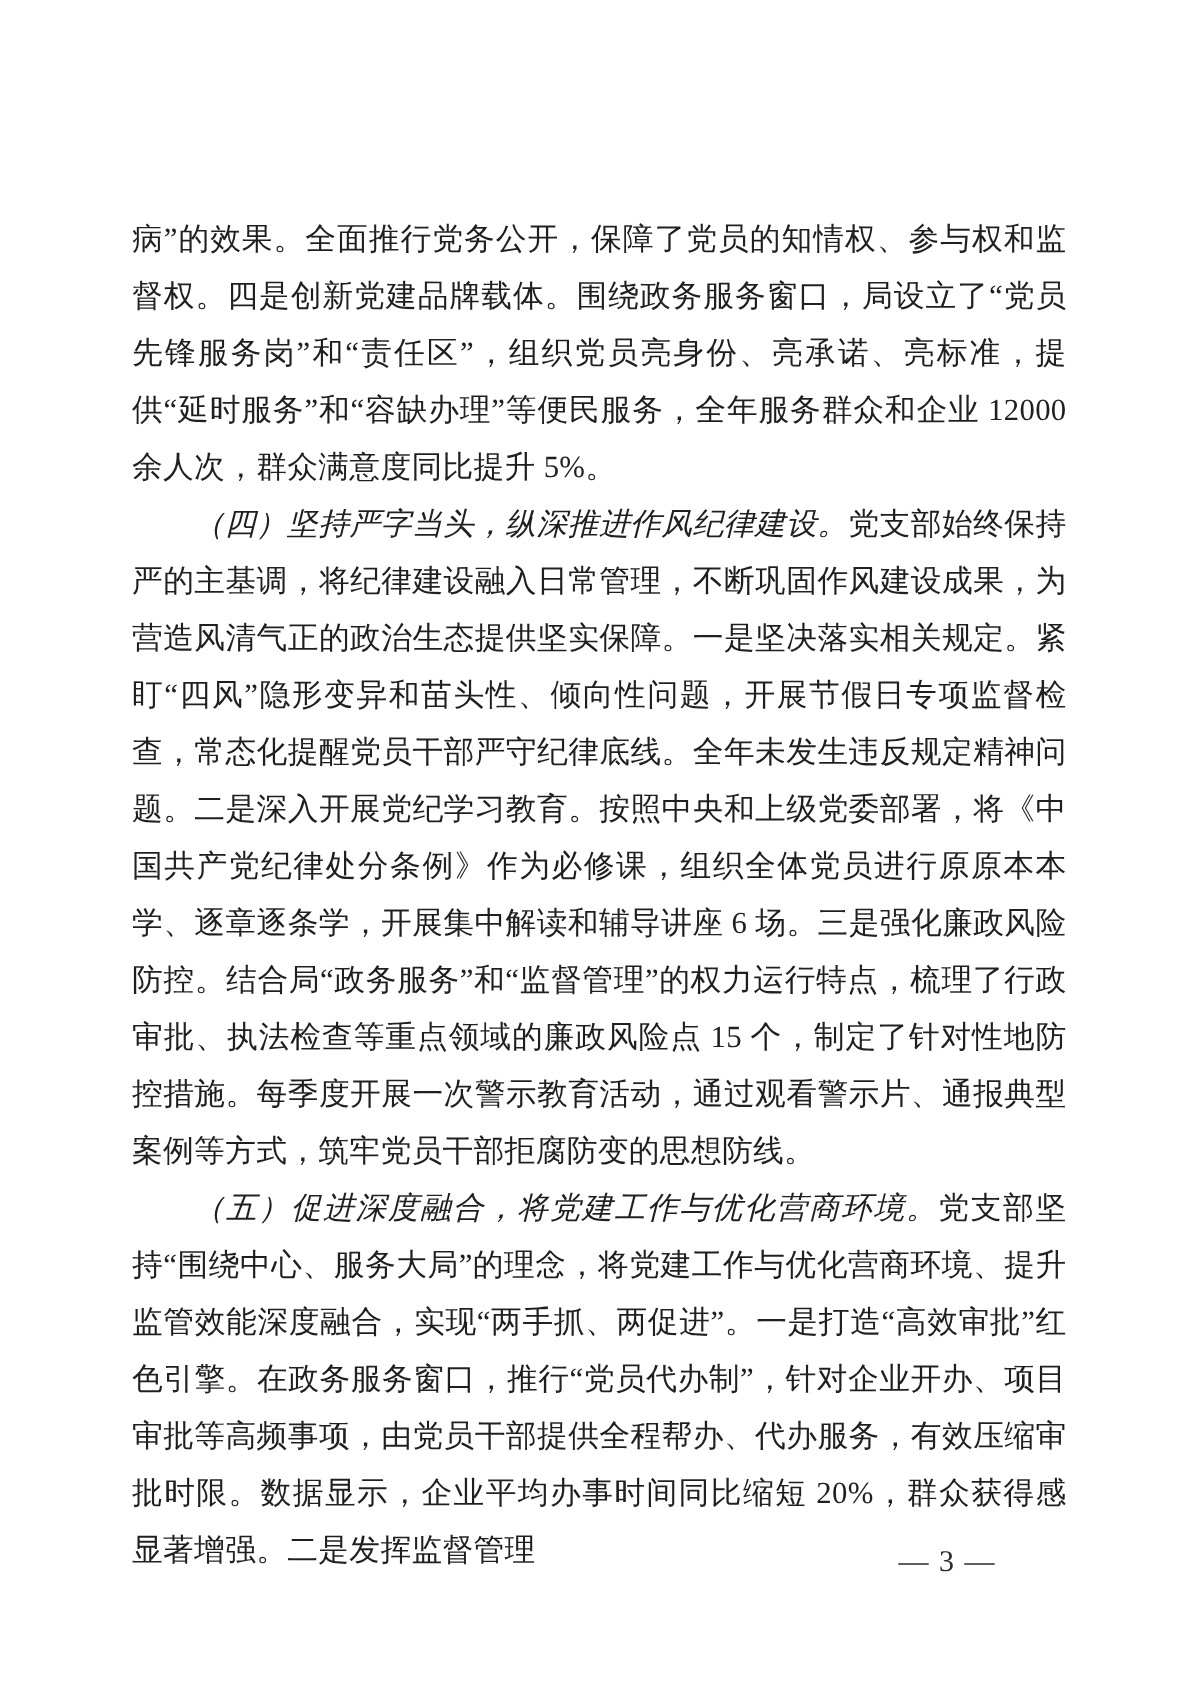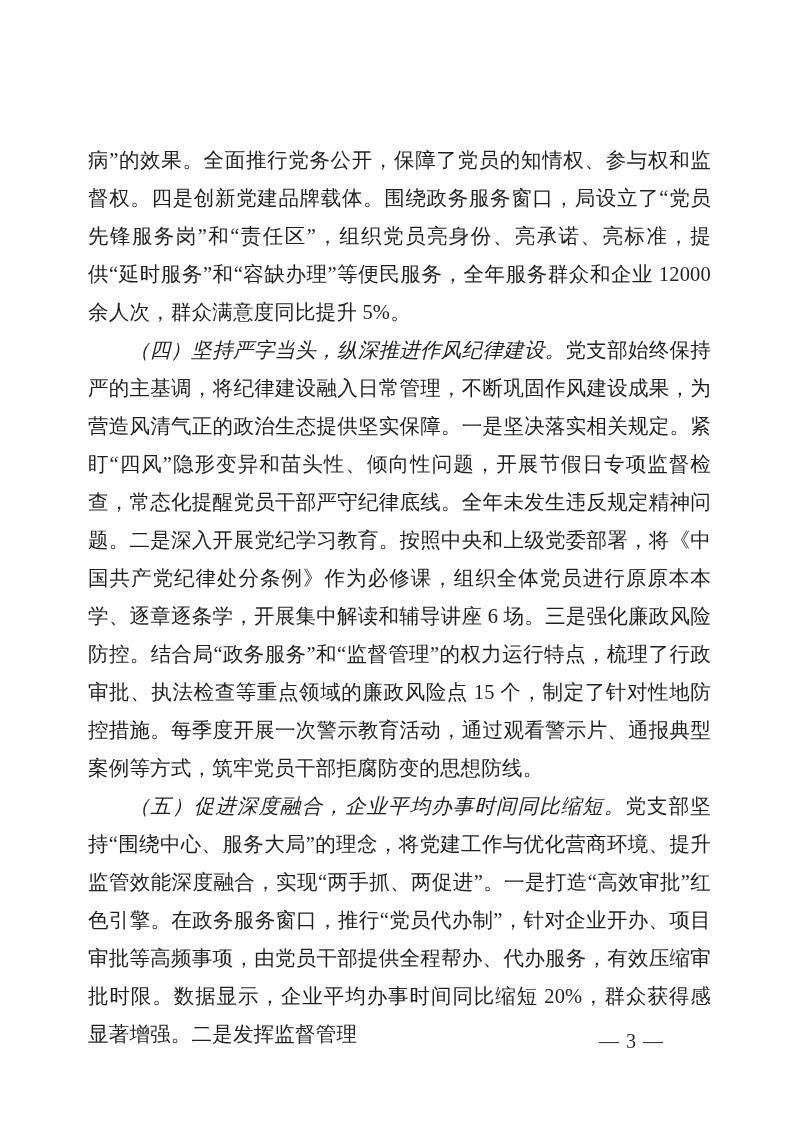--- a/index.html
+++ b/index.html
@@ -51,19 +51,19 @@
 <body>
 
 <div class="page">
 
   <div class="doc-body">
 
     <p><span>病”的效果。全面推行党务公开，保障了党员的知情权、参与权和监督权。四是创新党建品牌载体。围绕政务服务窗口，局设立了“党员先锋服务岗”和“责任区”，组织党员亮身份、亮承诺、亮标准，提供“延时服务”和“容缺办理”等便民服务，全年服务群众和企业 12000 余人次，群众满意度同比提升 5%。</span></p>
 
     <p class="indented"><span class="para-heading">（四）坚持严字当头，纵深推进作风纪律建设。</span><span>党支部始终保持严的主基调，将纪律建设融入日常管理，不断巩固作风建设成果，为营造风清气正的政治生态提供坚实保障。一是坚决落实相关规定。紧盯“四风”隐形变异和苗头性、倾向性问题，开展节假日专项监督检查，常态化提醒党员干部严守纪律底线。全年未发生违反规定精神问题。二是深入开展党纪学习教育。按照中央和上级党委部署，将《中国共产党纪律处分条例》作为必修课，组织全体党员进行原原本本学、逐章逐条学，开展集中解读和辅导讲座 6 场。三是强化廉政风险防控。结合局“政务服务”和“监督管理”的权力运行特点，梳理了行政审批、执法检查等重点领域的廉政风险点 15 个，制定了针对性地防控措施。每季度开展一次警示教育活动，通过观看警示片、通报典型案例等方式，筑牢党员干部拒腐防变的思想防线。</span></p>
 
-    <p class="indented"><span class="para-heading">（五）促进深度融合，企业平均办事时间同比缩短。</span><span>党支部坚持“围绕中心、服务大局”的理念，将党建工作与优化营商环境、提升监管效能深度融合，实现“两手抓、两促进”。一是打造“高效审批”红色引擎。在政务服务窗口，推行“党员代办制”，针对企业开办、项目审批等高频事项，由党员干部提供全程帮办、代办服务，有效压缩审批时限。数据显示，企业平均办事时间同比缩短 20%，群众获得感显著增强。二是发挥监督管理</span></p>
+    <p class="indented"><span class="para-heading">（五）促进深度融合，将党建工作与优化营商环境。</span><span>党支部坚持“围绕中心、服务大局”的理念，将党建工作与优化营商环境、提升监管效能深度融合，实现“两手抓、两促进”。一是打造“高效审批”红色引擎。在政务服务窗口，推行“党员代办制”，针对企业开办、项目审批等高频事项，由党员干部提供全程帮办、代办服务，有效压缩审批时限。数据显示，企业平均办事时间同比缩短 20%，群众获得感显著增强。二是发挥监督管理</span></p>
 
   </div>
 
   <div class="page-number">— 3 —</div>
 
 </div>
 
 </body></html>

